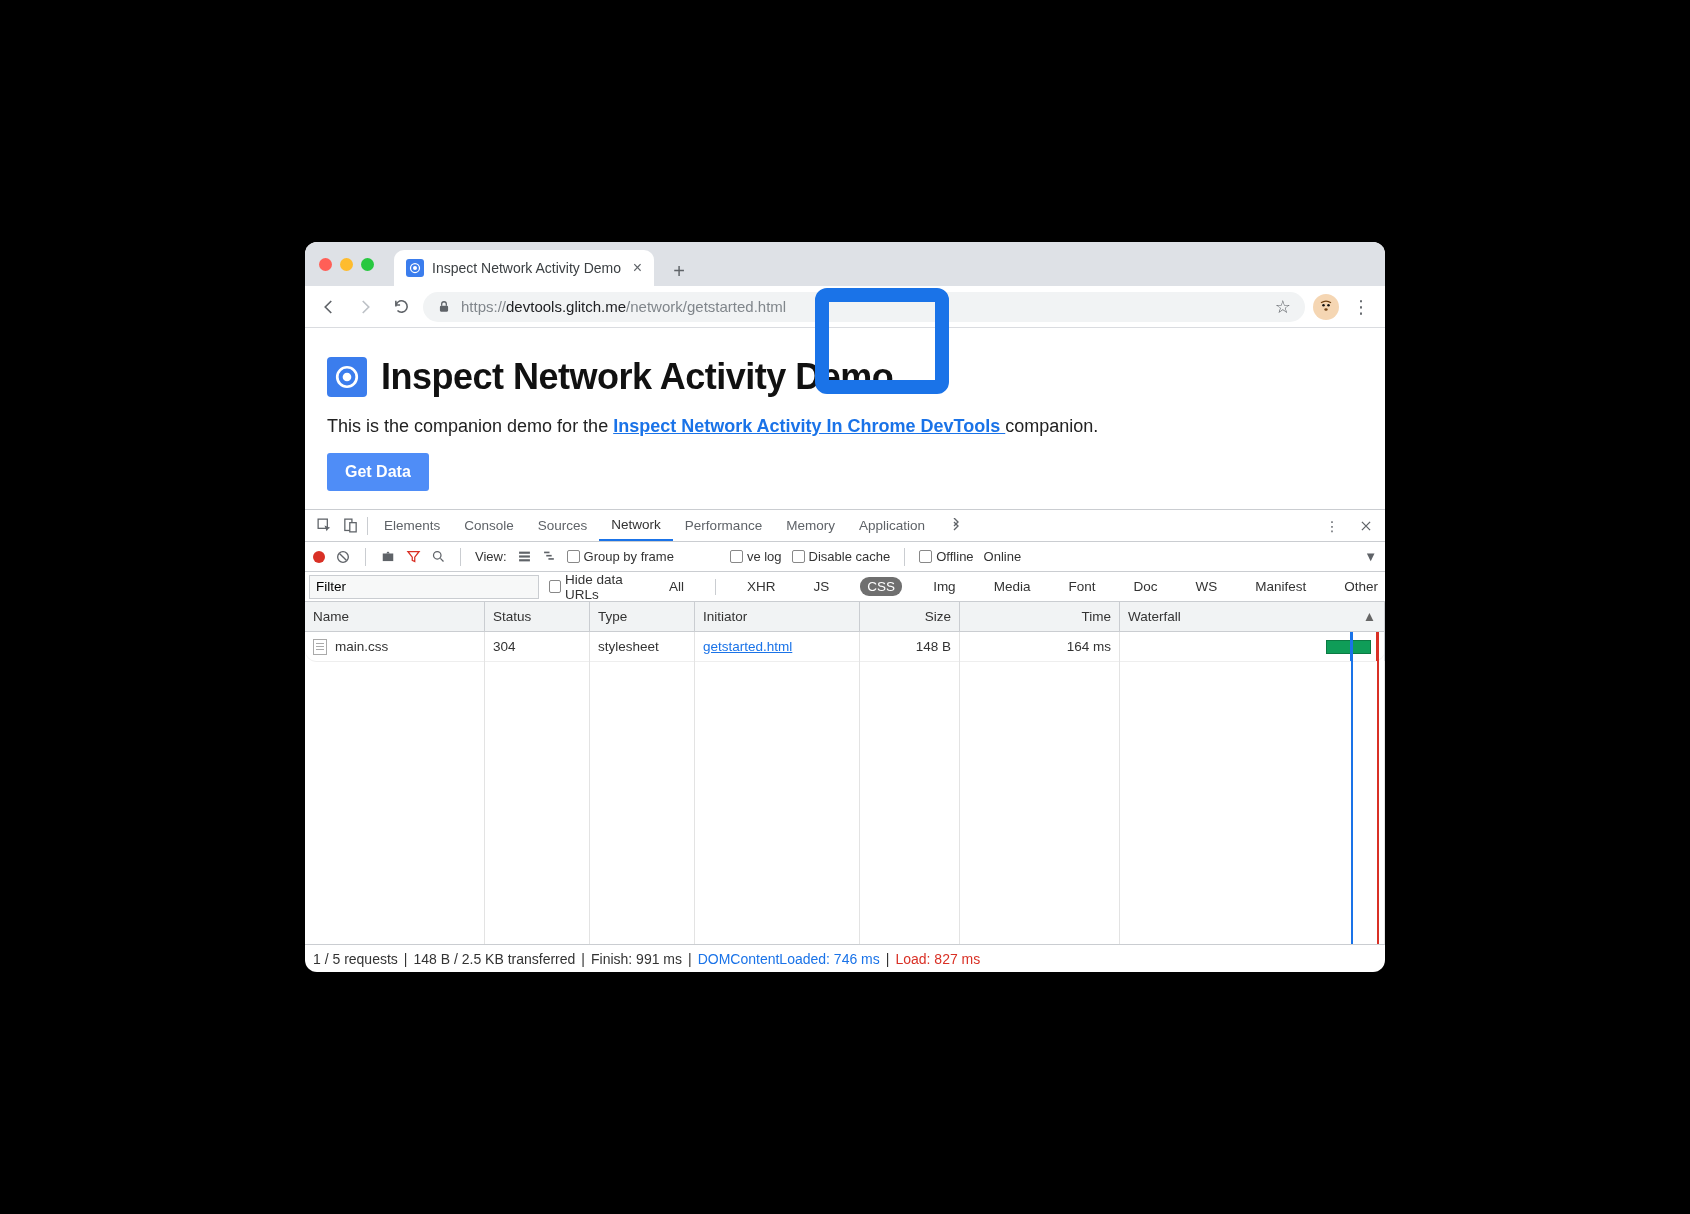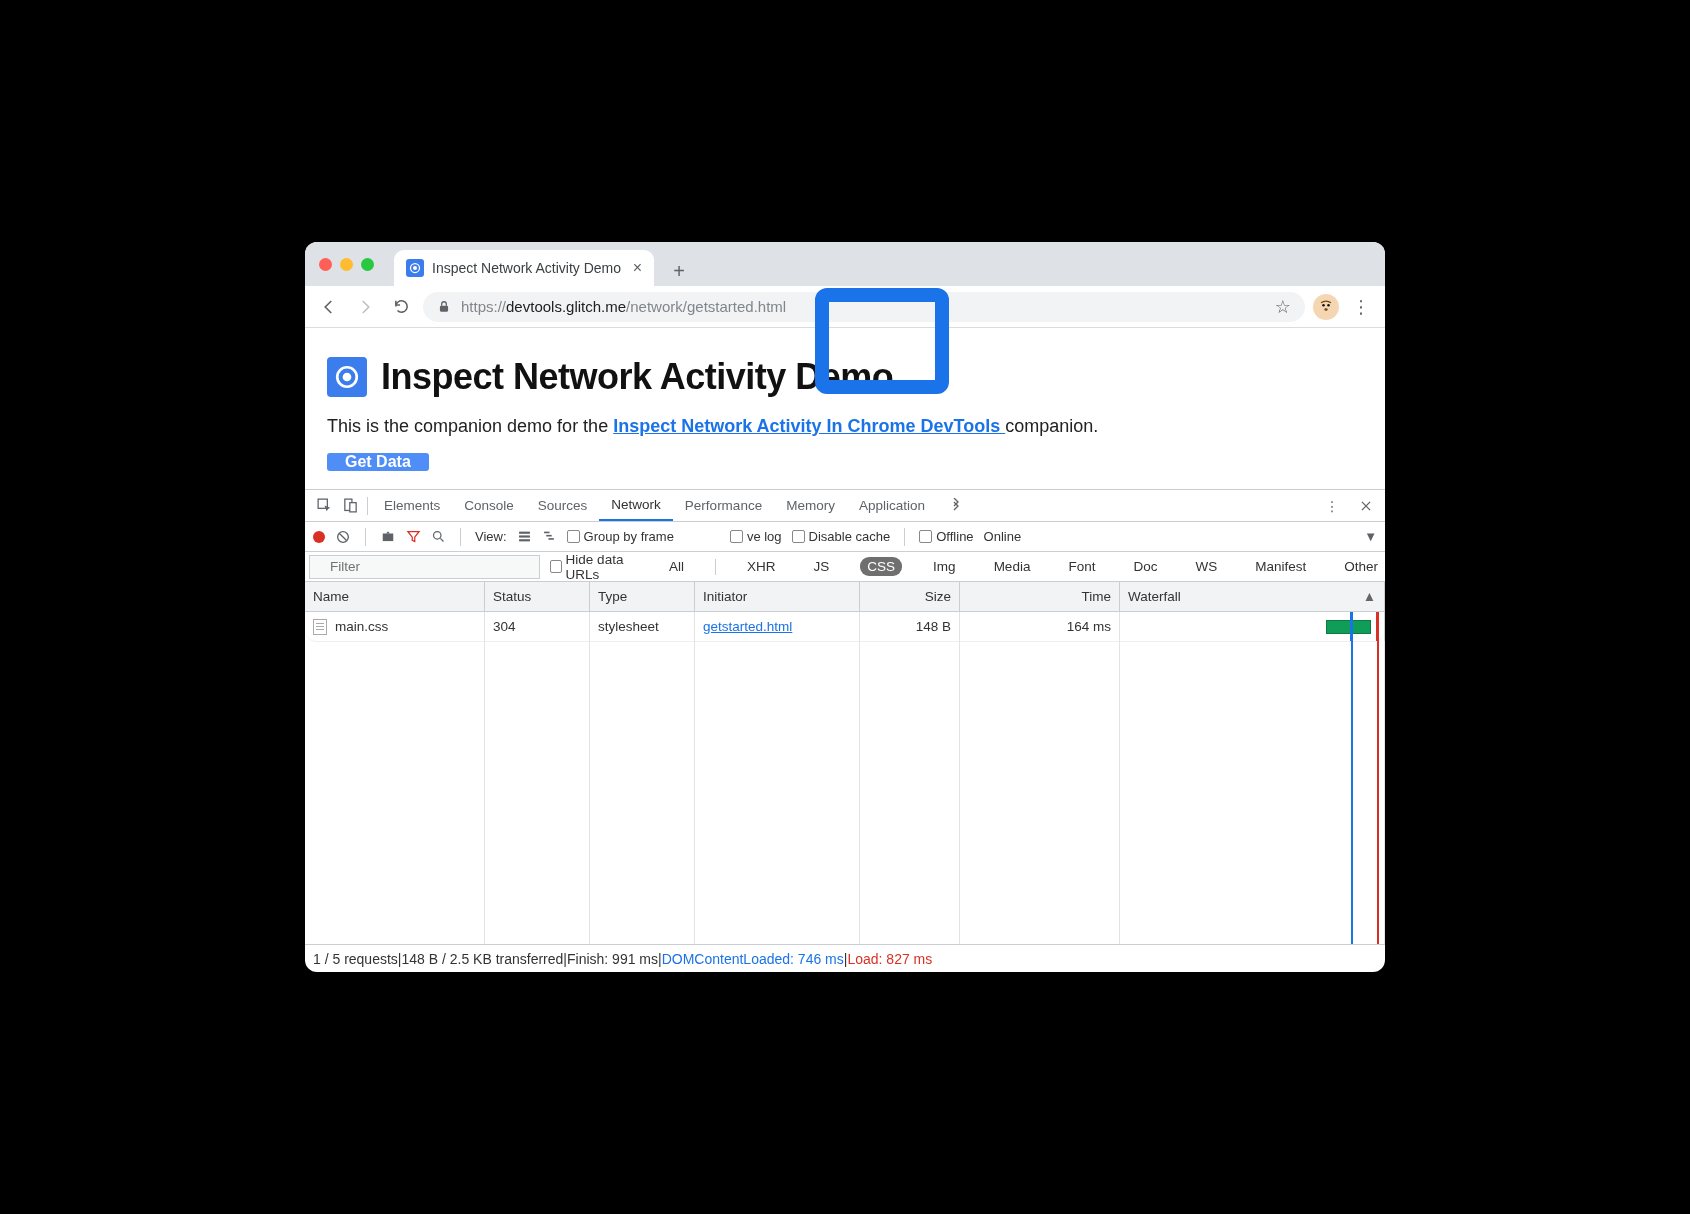--- a/index.html
+++ b/index.html
@@ -107,21 +107,21 @@
   }
   .pglogo{width:40px;height:40px;background:#3b7ded;border-radius:4px;display:flex;align-items:center;justify-content:center;}
   .pglogo svg{width:26px;height:26px;}
   .page p{margin-top:18px;font-size:18px;color:#222;}
   .page a{color:#1a73e8;text-decoration:underline;font-weight:600;}
   .getdata{
     margin-top:16px;
     background:#4f8df7;
     color:#fff;
     border:none;
-    padding:0 18px;
+    padding:10px 18px;
     font-size:16px;
     font-weight:600;
     border-radius:3px;
     cursor:pointer;
   }
   
   .devtools{
     flex:1;
     display:flex;
     flex-direction:column;
@@ -164,21 +164,21 @@
     display:flex;
     align-items:center;
     border-bottom:1px solid #cacdd1;
     padding:0 0 0 0;
     gap:10px;
     font-size:13.5px;
     position:relative;
   }
   .filterbox{
     width:250px;height:24px;background:#f7f8f8;border:1px solid #cacdd1;
-    padding:0 20px;color:#737373;display:flex;align-items:center;margin-left:4px;
+    padding:0 6px;color:#000000;display:flex;align-items:center;margin-left:4px;
   }
   .pill{padding:2px 7px;border-radius:9px;color:#333;}
   .pill.sel{background:#6f6f6f;color:#fff;}
   .ftsep{width:1px;height:16px;background:#cacdd1;}
   .flist{display:flex;gap:24px;align-items:center;}
   
   .hlbox{
     position:absolute;
     border:14px solid #1a73e8;
     border-radius:12px;
@@ -212,20 +212,21 @@
   .vblue{background:#1a73e8;}
   .vred{background:#d93025;}
   
   .dt-status{
     height:28px;
     border-top:1px solid #cacdd1;
     display:flex;align-items:center;
     padding:0 8px;
     font-size:14px;
     color:#333;
+    gap:6px;
   }
   .blue{color:#1a73e8;}
   .redt{color:#d93025;}
   svg{display:block;}
 </style>
 </head>
 <body>
 
 <div class="window">
 

